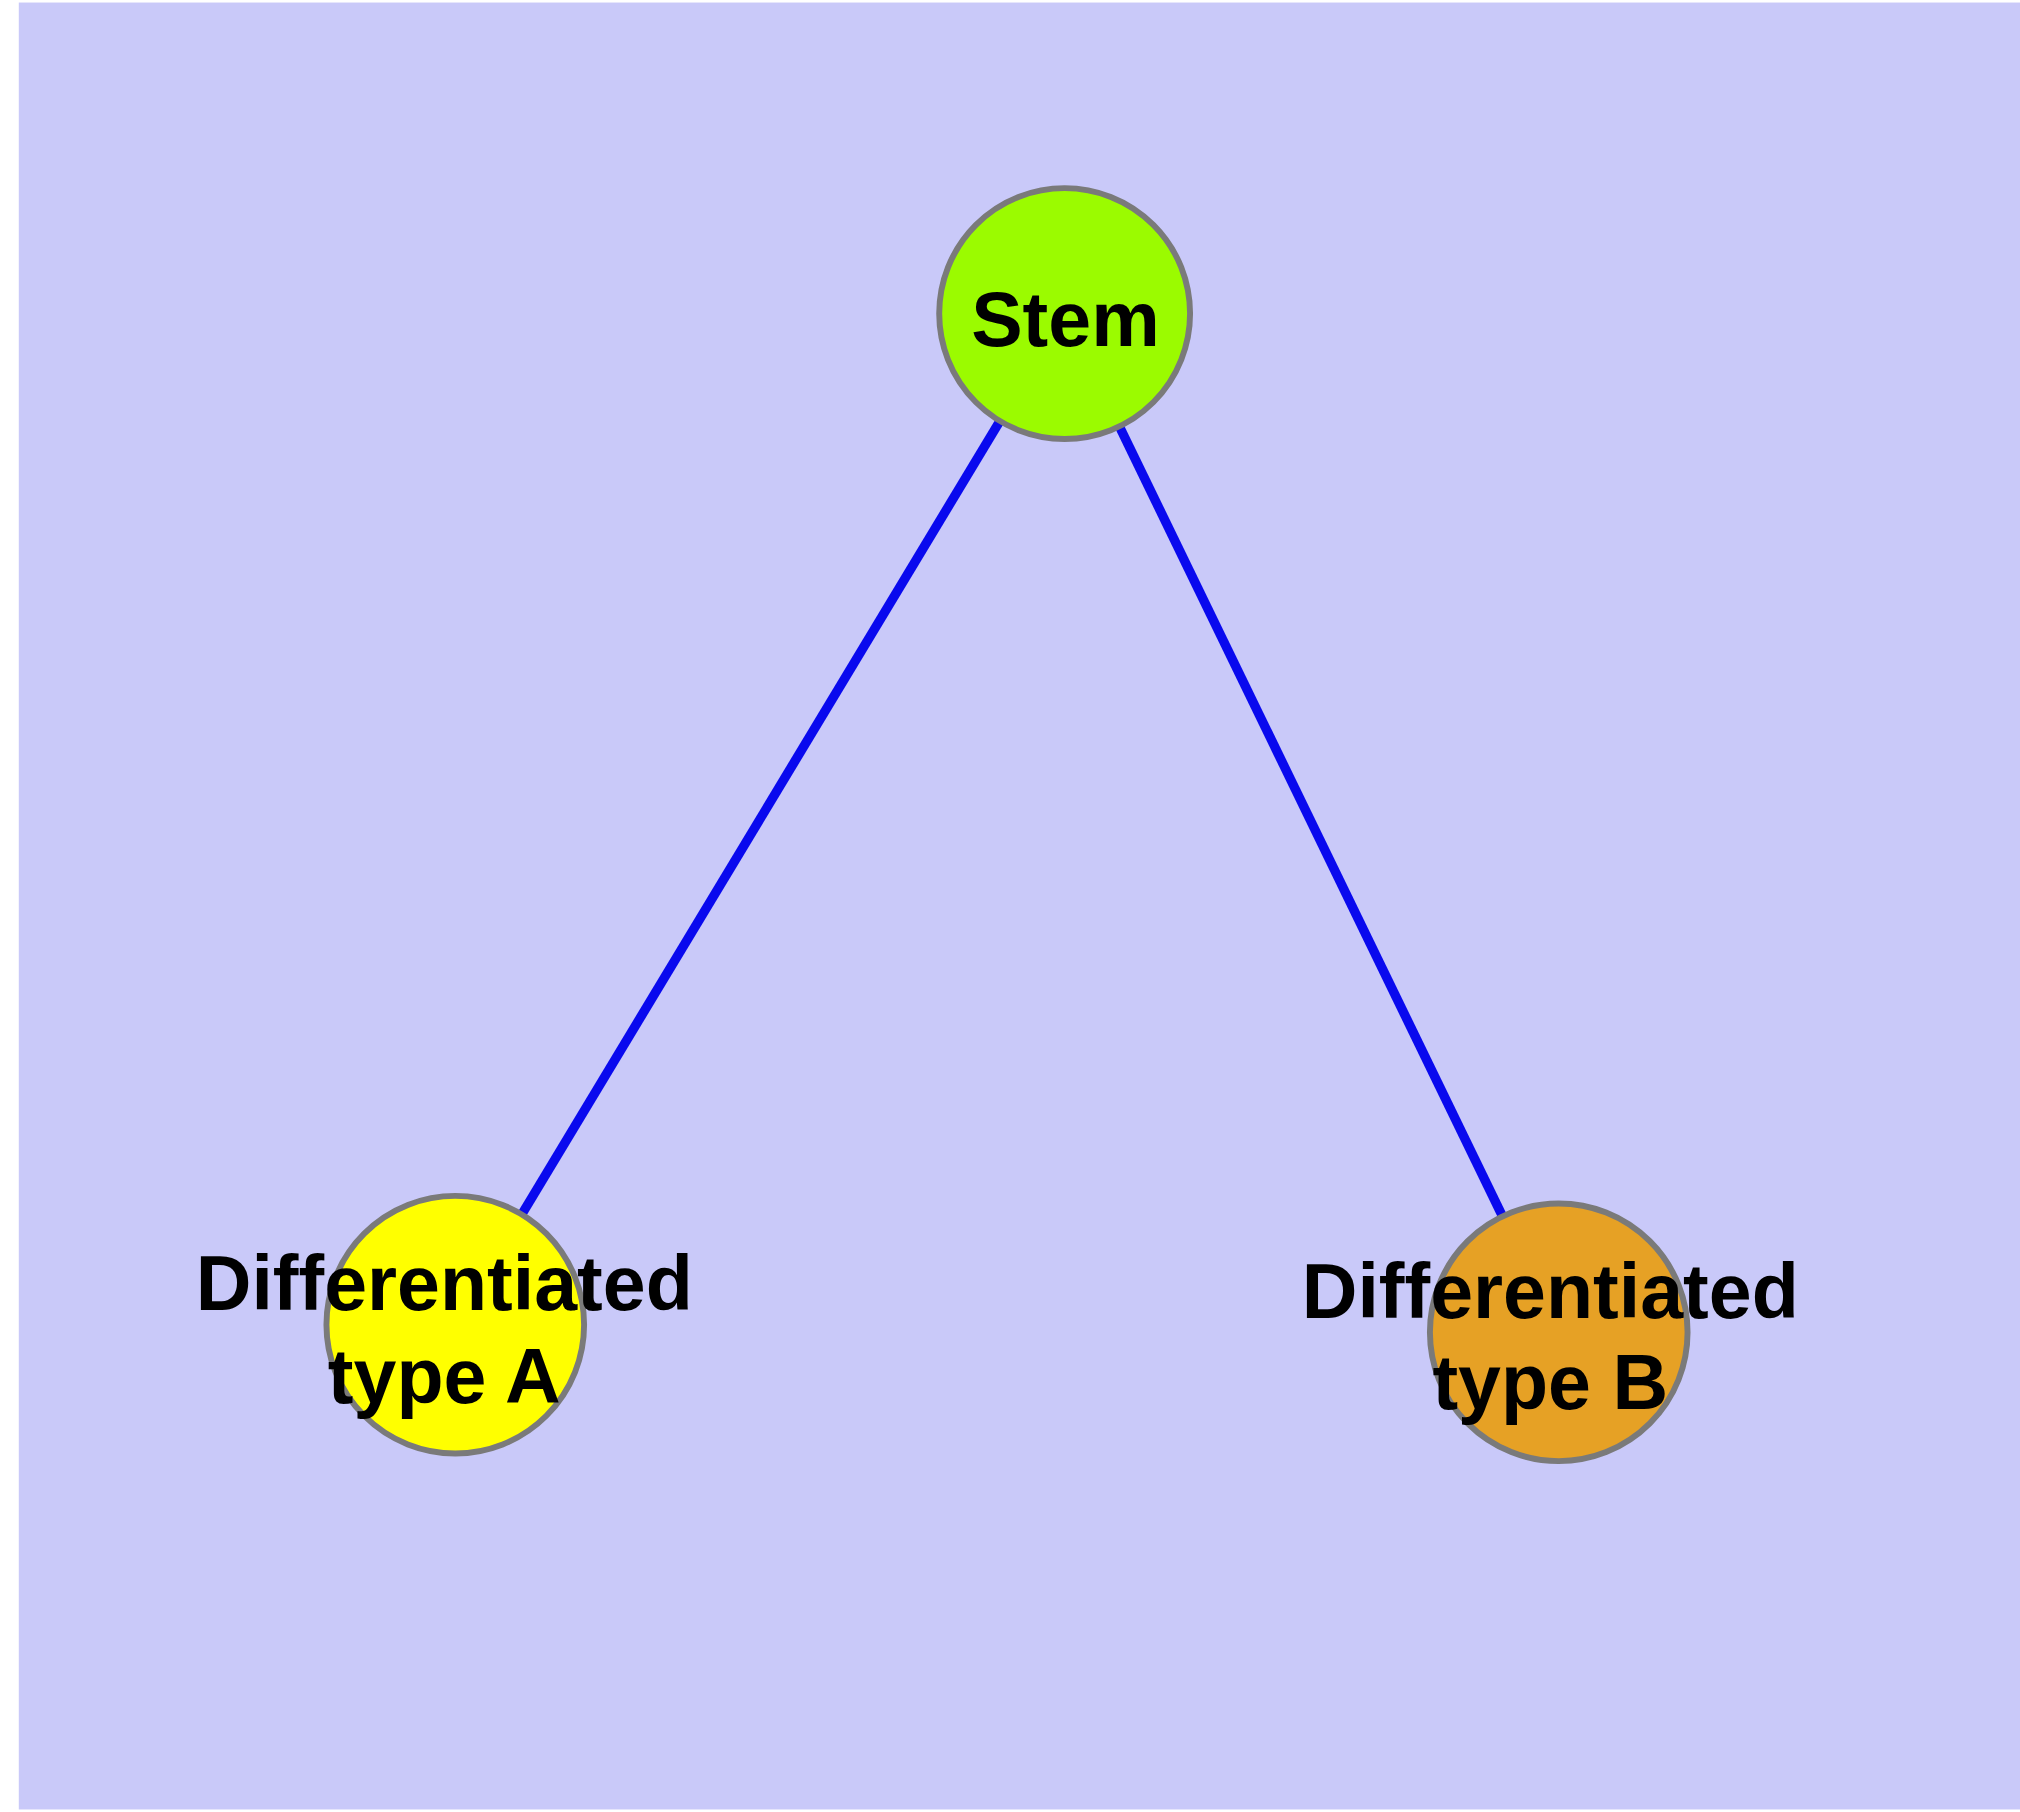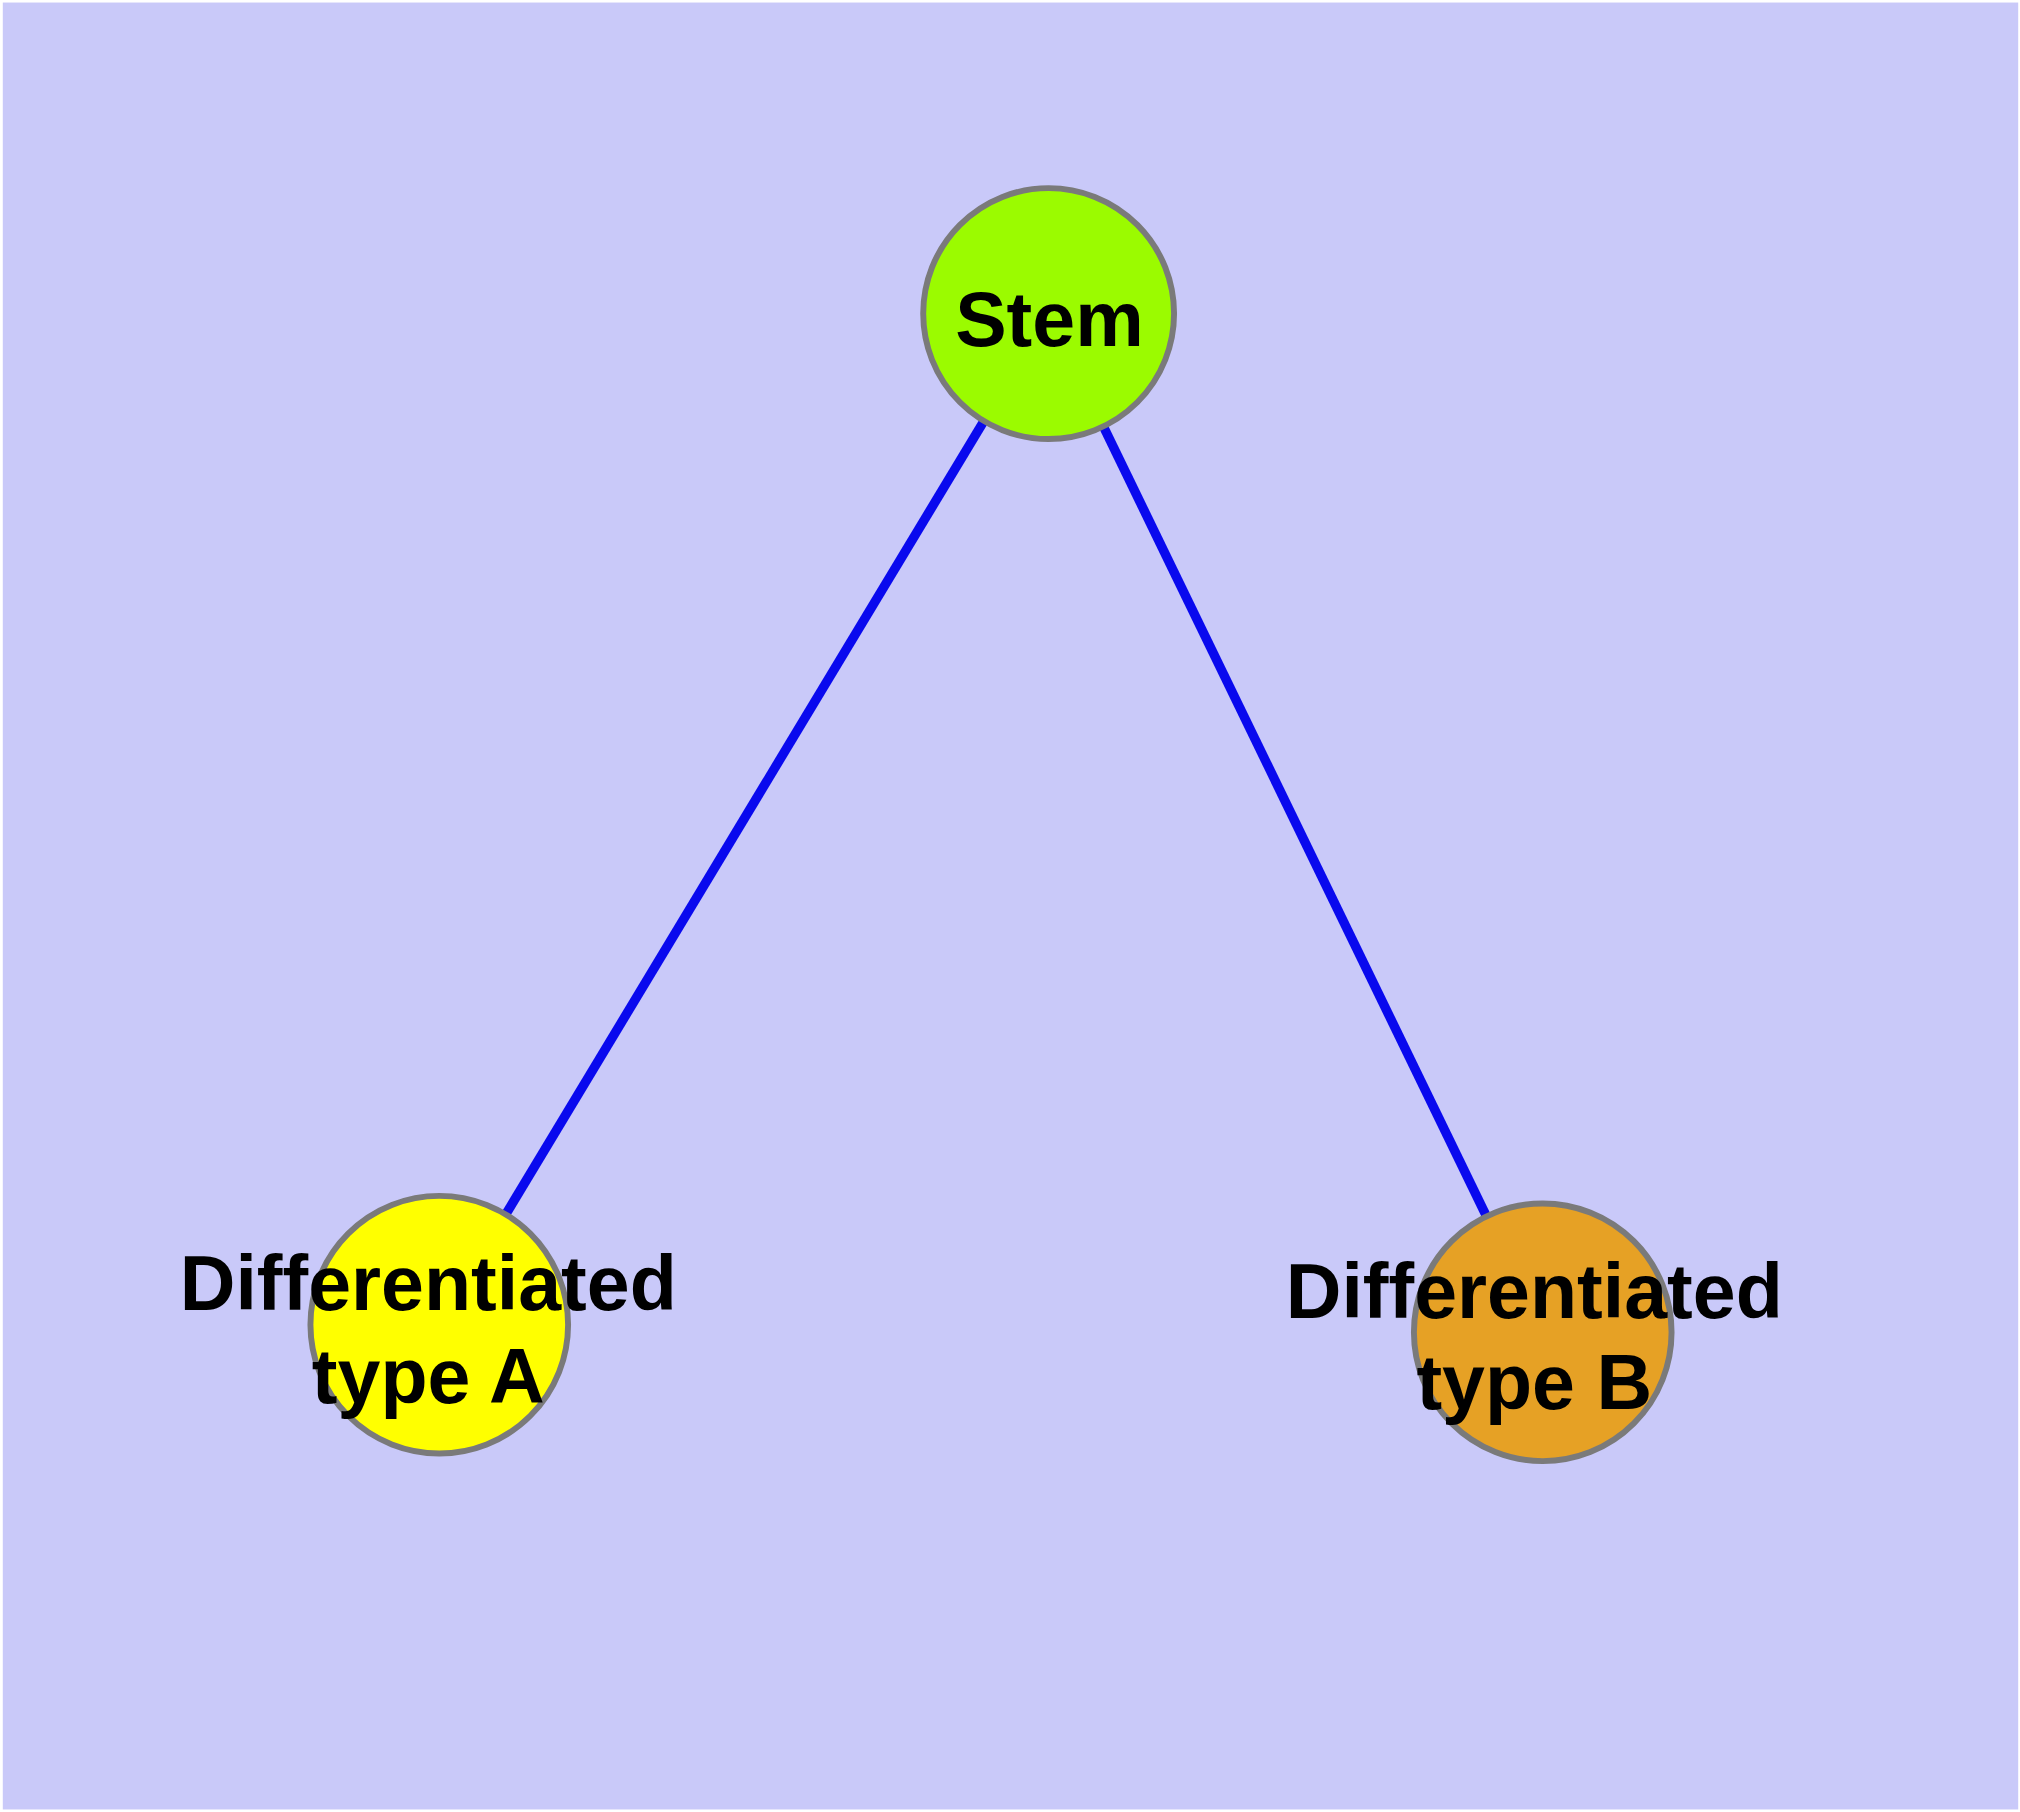--- a/index.html
+++ b/index.html
@@ -8,20 +8,21 @@
     background: #ffffff;
     width: 2021px;
     height: 1812px;
     overflow: hidden;
   }
   .canvas-wrap {
     position: relative;
     width: 1954px;
     height: 1812px;
     background: #ffffff;
+    padding-left: 16px;
   }
   svg {
     display: block;
   }
   text {
     font-family: "Liberation Sans", "DejaVu Sans", sans-serif;
     font-weight: bold;
   }
 </style>
 </head>

